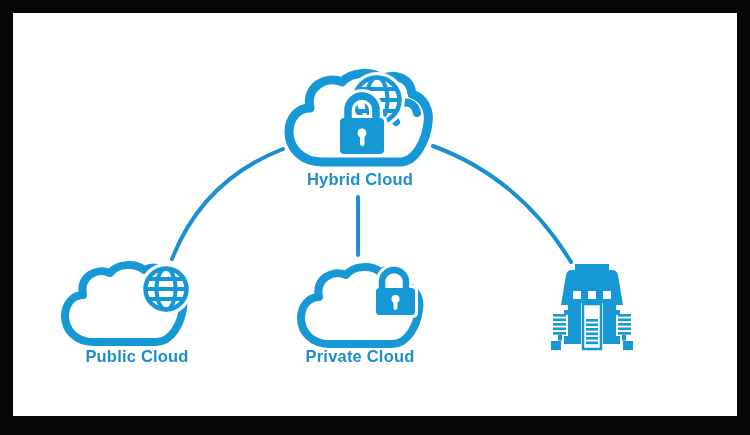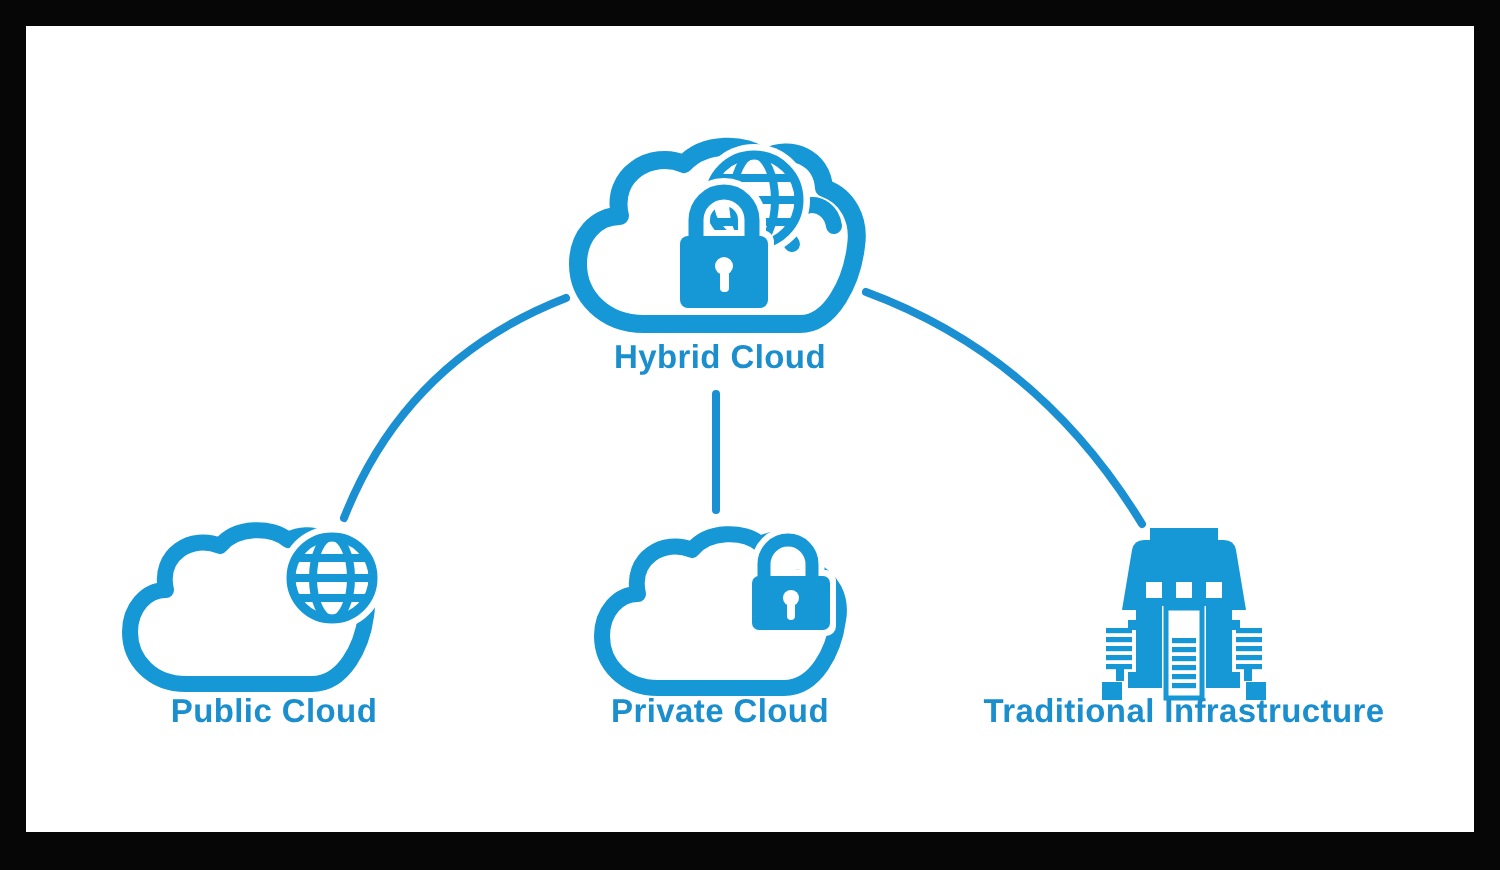--- a/index.html
+++ b/index.html
@@ -128,16 +128,15 @@
           <rect x="68" y="50" width="13" height="2.6"></rect>
           <rect x="68" y="54.5" width="13" height="2.6"></rect>
           <rect x="68" y="59" width="13" height="2.6"></rect>
           <rect x="68" y="63.5" width="13" height="2.6"></rect>
           <rect x="68" y="68" width="13" height="2.6"></rect>
           <rect x="72" y="70.5" width="4" height="6"></rect>
           <rect x="73" y="77" width="10" height="9"></rect>
         </g>
       </svg>
     </div>
-    <div class="node-label" style="left:592px;top:347px;">Traditional Infrastructure</div>
 
   </div>
 </div>
 
 </body></html>

